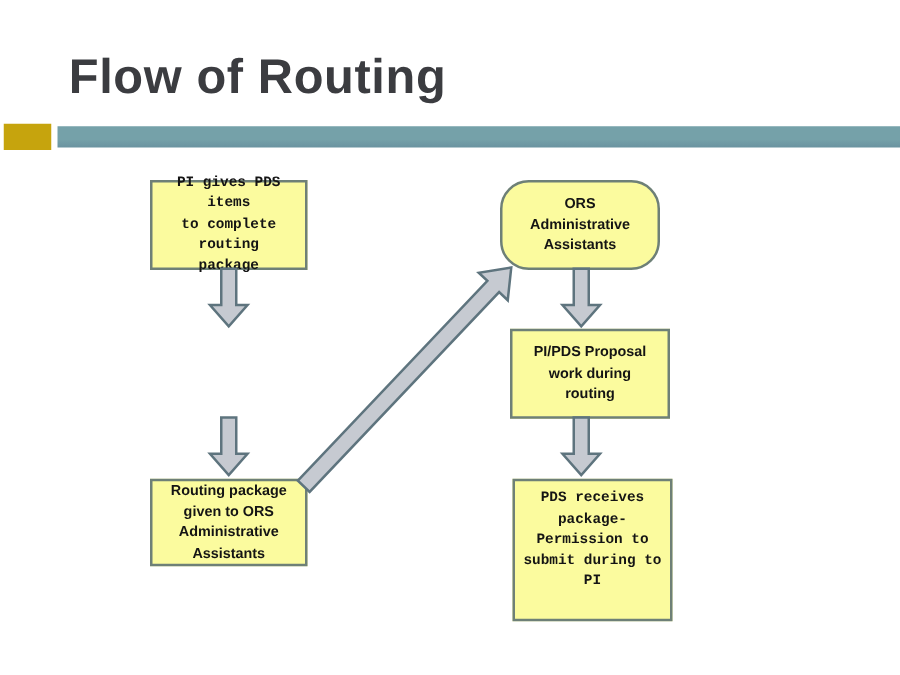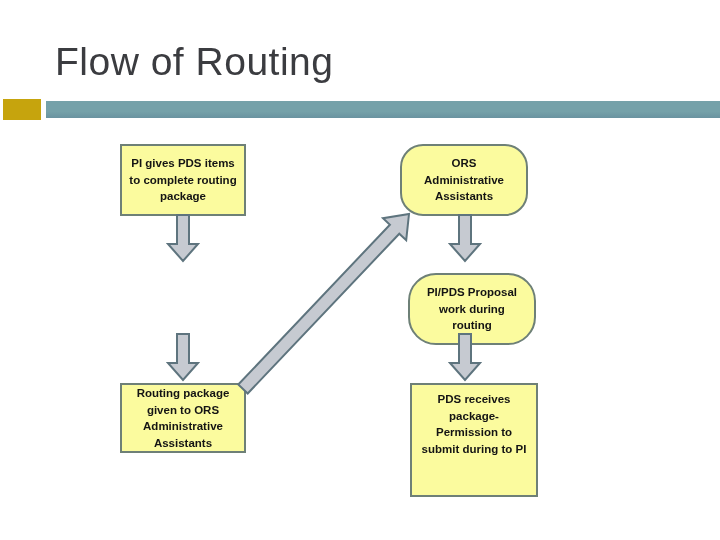--- a/index.html
+++ b/index.html
@@ -9,21 +9,21 @@
     height: 540px;
     background: #ffffff;
     overflow: hidden;
     font-family: "Liberation Sans", sans-serif;
   }
   .slide-title {
     position: absolute;
     left: 55px;
     top: 40px;
     font-size: 39px;
-    font-weight: 400;
+    font-weight: 700;
     color: #3b3c40;
     letter-spacing: 0.5px;
     white-space: nowrap;
   }
   .accent-gold {
     position: absolute;
     left: 3px;
     top: 99px;
     width: 38px;
     height: 21px;
@@ -46,26 +46,26 @@
     flex-direction: column;
     justify-content: center;
     align-items: center;
     text-align: center;
     font-size: 11.5px;
     line-height: 16.5px;
     font-weight: 700;
     color: #141414;
     z-index: 1;
   }
-  .fbox.top-align { justify-content: flex-start; padding-top: 6px; }
-  #box-l1 { left: 120px; top: 144px; width: 126px; height: 72px; }
+  .fbox.top-align { justify-content: flex-start; padding-top: 6px; font-family: Liberation Mono, monospace; }
+  #box-l1 { left: 120px; top: 144px; width: 126px; height: 72px; font-family: Liberation Mono, monospace; }
   #box-l2 { left: 120px; top: 263px; width: 126px; height: 72px; }
   #box-l3 { left: 120px; top: 383px; width: 126px; height: 70px; }
   #box-r1 { left: 400px; top: 144px; width: 128px; height: 72px; border-radius: 23px; }
-  #box-r2 { left: 408px; top: 273px; width: 128px; height: 72px; border-radius: 28px; }
+  #box-r2 { left: 408px; top: 263px; width: 128px; height: 72px; }
   #box-r3 { left: 410px; top: 383px; width: 128px; height: 114px; }
   #arrow-layer {
     position: absolute;
     left: 0; top: 0;
     width: 720px; height: 540px;
     z-index: 2;
     pointer-events: none;
   }
   #arrow-layer polygon {
     fill: #c6cad1;

